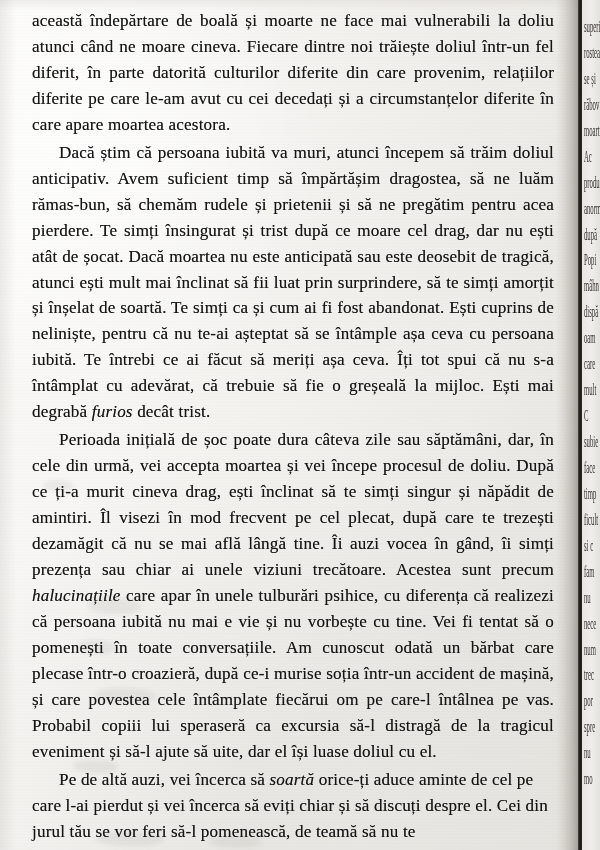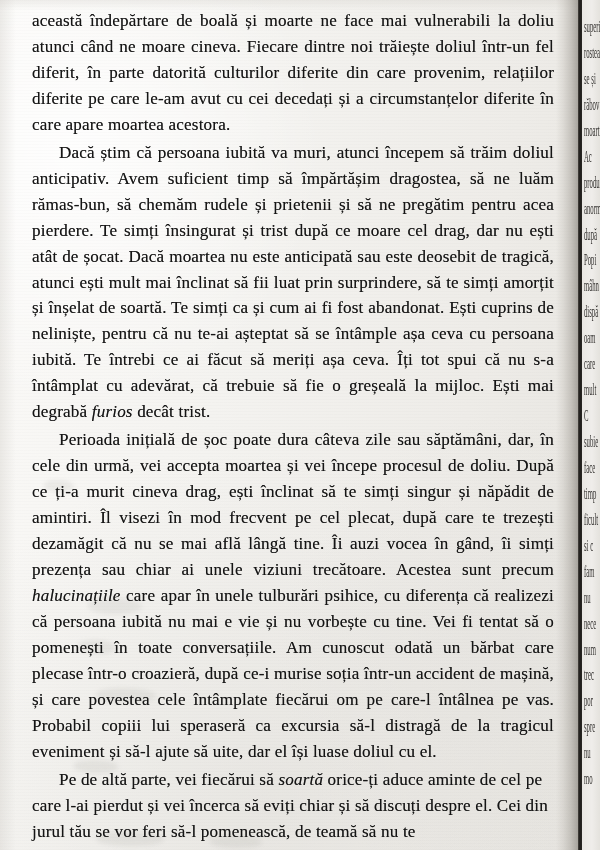--- a/index.html
+++ b/index.html
@@ -159,21 +159,21 @@
   <div class="ghost" style="left:210px; top:836px; width:52px; height:12px;"></div>
   <div class="ghost" style="left:44px; top:480px; width:30px; height:12px;"></div>
 
   <div id="left-edge"></div>
   <div id="top-edge"></div>
 
   <div id="column">
       <p class="first"><span>această îndepărtare de boală și moarte ne face mai vulnerabili la doliu atunci când ne moare cineva. Fiecare dintre noi trăiește doliul într-un fel diferit, în parte datorită culturilor diferite din care provenim, relațiilor diferite pe care le-am avut cu cei decedați și a circumstanțelor diferite în care apare moartea acestora.</span></p>
       <p><span>Dacă știm că persoana iubită va muri, atunci începem să trăim doliul anticipativ. Avem suficient timp să împărtășim dragostea, să ne luăm rămas-bun, să chemăm rudele și prietenii și să ne pregătim pentru acea pierdere. Te simți însingurat și trist după ce moare cel drag, dar nu ești atât de șocat. Dacă moartea nu este anticipată sau este deosebit de tragică, atunci ești mult mai înclinat să fii luat prin surprindere, să te simți amorțit și înșelat de soartă. Te simți ca și cum ai fi fost abandonat. Ești cuprins de neliniște, pentru că nu te-ai așteptat să se întâmple așa ceva cu persoana iubită. Te întrebi ce ai făcut să meriți așa ceva. Îți tot spui că nu s-a întâmplat cu adevărat, că trebuie să fie o greșeală la mijloc. Ești mai degrabă </span><span class="em">furios</span><span> decât trist.</span></p>
       <p><span>Perioada inițială de șoc poate dura câteva zile sau săptămâni, dar, în cele din urmă, vei accepta moartea și vei începe procesul de doliu. După ce ți-a murit cineva drag, ești înclinat să te simți singur și năpădit de amintiri. Îl visezi în mod frecvent pe cel plecat, după care te trezești dezamăgit că nu se mai află lângă tine. Îi auzi vocea în gând, îi simți prezența sau chiar ai unele viziuni trecătoare. Acestea sunt precum </span><span class="em">halucinațiile</span><span> care apar în unele tulburări psihice, cu diferența că realizezi că persoana iubită nu mai e vie și nu vorbește cu tine. Vei fi tentat să o pomenești în toate conversațiile. Am cunoscut odată un bărbat care plecase într-o croazieră, după ce-i murise soția într-un accident de mașină, și care povestea cele întâmplate fiecărui om pe care-l întâlnea pe vas. Probabil copiii lui speraseră ca excursia să-l distragă de la tragicul eveniment și să-l ajute să uite, dar el își luase doliul cu el.</span></p>
-      <p><span>Pe de altă parte, vei fiecărui să </span><span class="em">soartă</span><span> orice-ți aduce aminte de cel pe care l-ai pierdut și vei încerca să eviți chiar și să discuți despre el. Cei din jurul tău se vor feri să-l pomenească, de teamă să nu te</span></p>
+      <p><span>Pe de altă auzi, vei încerca să </span><span class="em">soartă</span><span> orice-ți aduce aminte de cel pe care l-ai pierdut și vei încerca să eviți chiar și să discuți despre el. Cei din jurul tău se vor feri să-l pomenească, de teamă să nu te</span></p>
     </div>
 
   <div id="gutter-shadow"></div>
   <div id="binding-line"></div>
   <div id="next-page">
     <div id="next-page-inner">
         <div>superi</div>
         <div>rostea</div>
         <div>se și</div>
         <div>răbov</div>

